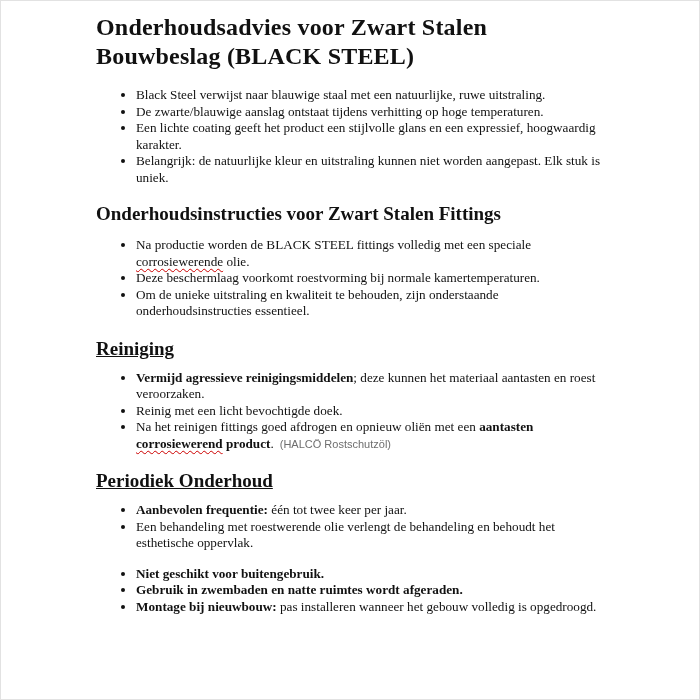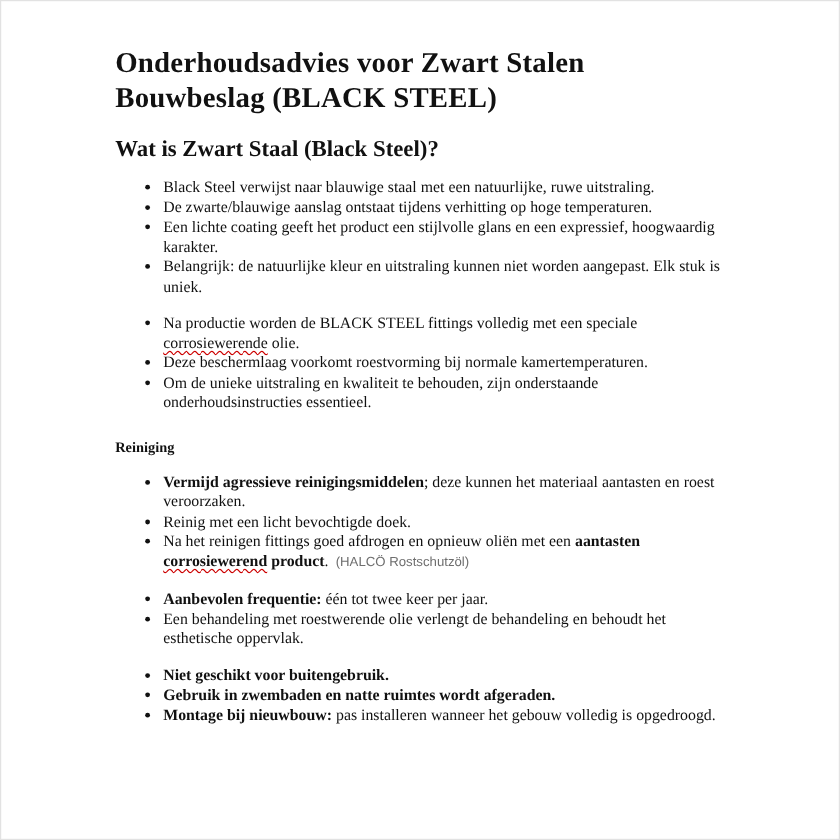--- a/index.html
+++ b/index.html
@@ -10,40 +10,41 @@
     background: #ffffff;
     border: 1px solid var(--frame, #e2e2e2);
     font-family: "Liberation Serif", "DejaVu Serif", serif;
     color: var(--ink, #111111);
     overflow: hidden;
   }
   .page {
     box-sizing: border-box;
     width: 100%;
     height: 100%;
-    padding: 38px 95px 0 95px;
+    padding: 12px 95px 0 95px;
   }
   h1.doc-title {
     font-size: 24px;
     line-height: 29px;
     font-weight: bold;
     margin: 0 0 16px 0;
     letter-spacing: 0.2px;
   }
   h2.sec-heading {
     font-size: 19px;
     line-height: 23px;
     font-weight: bold;
     margin: 16px 0 12px 0;
   }
   h3.sub-heading {
-    font-size: 12px;
+    font-size: 19px;
     line-height: 18px;
     font-weight: bold;
     margin: 20px 0 12px 0;
+    text-decoration: underline;
   }
   ul.bullet-list {
     margin: 12px 0 14px 0;
     padding: 0 0 0 40px;
     list-style: disc;
   }
   ul.bullet-list li {
     font-size: 13.2px;
     line-height: 16.5px;
     max-width: 470px;
@@ -66,47 +67,48 @@
   }
 </style>
 </head>
 <body style="--ink: #111111; --wavy: #cc0000; --note: #6e6e6e; --frame: #e2e2e2;">
 
 <div class="page">
 
   <h1 class="doc-title">Onderhoudsadvies voor Zwart Stalen Bouwbeslag (BLACK STEEL)</h1>
 
   <section>
-    <h2 class="sec-heading">Wat is Zwart Staal (Black Steel)?</h2>
     <ul class="bullet-list">
         <li><span>Black Steel verwijst naar blauwige staal met een natuurlijke, ruwe uitstraling.</span></li>
         <li><span>De zwarte/blauwige aanslag ontstaat tijdens verhitting op hoge temperaturen.</span></li>
         <li><span>Een lichte coating geeft het product een stijlvolle glans en een expressief, hoogwaardig karakter.</span></li>
         <li><span>Belangrijk: de natuurlijke kleur en uitstraling kunnen niet worden aangepast. Elk stuk is uniek.</span></li>
       </ul>
   </section>
 
   <section>
+    <h2 class="sec-heading">Onderhoudsinstructies voor Zwart Stalen Fittings</h2>
     <ul class="bullet-list">
         <li><span>Na productie worden de BLACK STEEL fittings volledig met een speciale </span><span class="seg-wavy">corrosiewerende</span><span> olie.</span></li>
         <li><span>Deze beschermlaag voorkomt roestvorming bij normale kamertemperaturen.</span></li>
         <li><span>Om de unieke uitstraling en kwaliteit te behouden, zijn onderstaande onderhoudsinstructies essentieel.</span></li>
       </ul>
   </section>
 
   <section>
     <h3 class="sub-heading">Reiniging</h3>
     <ul class="bullet-list">
         <li><span class="seg-b">Vermijd agressieve reinigingsmiddelen</span><span>; deze kunnen het materiaal aantasten en roest veroorzaken.</span></li>
         <li><span>Reinig met een licht bevochtigde doek.</span></li>
         <li><span>Na het reinigen fittings goed afdrogen en opnieuw oliën met een </span><span class="seg-b">aantasten </span><span class="seg-b seg-wavy">corrosiewerend</span><span class="seg-b"> product</span><span>.</span><span class="seg-small">(HALCÖ Rostschutzöl)</span></li>
       </ul>
   </section>
 
   <section>
+    <h3 class="sub-heading">Periodiek Onderhoud</h3>
     <ul class="bullet-list">
         <li><span class="seg-b">Aanbevolen frequentie:</span><span> één tot twee keer per jaar.</span></li>
         <li><span>Een behandeling met roestwerende olie verlengt de behandeling en behoudt het esthetische oppervlak.</span></li>
       </ul>
   </section>
 
   <section>
     <ul class="bullet-list">
         <li><span class="seg-b">Niet geschikt voor buitengebruik.</span></li>
         <li><span class="seg-b">Gebruik in zwembaden en natte ruimtes wordt afgeraden.</span></li>

